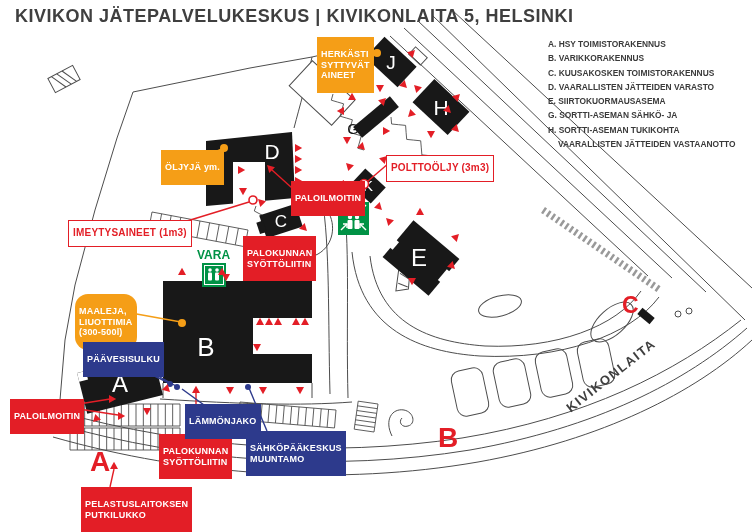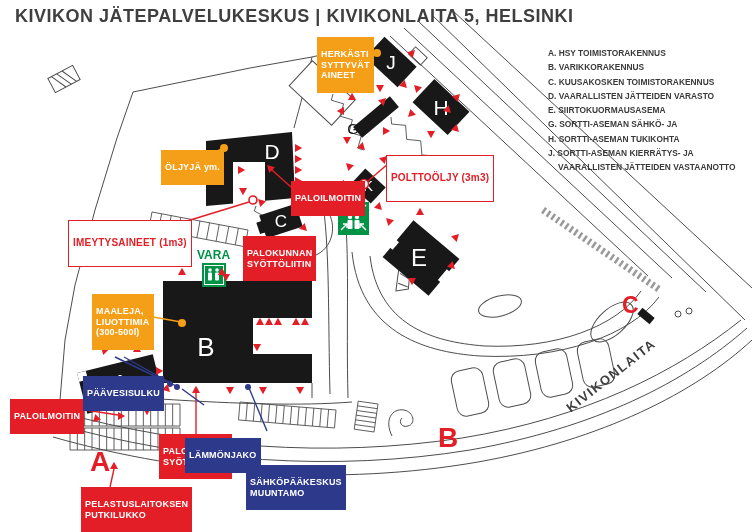--- a/index.html
+++ b/index.html
@@ -2,30 +2,30 @@
 <html><head>
 <meta charset="utf-8">
 <style>
   html,body{margin:0;padding:0;}
   body{width:752px;height:532px;background:#fff;position:relative;overflow:hidden;
        font-family:"Liberation Sans",sans-serif;}
   .stage{position:absolute;inset:0;}
   svg.map{position:absolute;left:0;top:0;}
   .title{position:absolute;top:6px;left:15px;width:712px;
          font-size:18px;font-weight:bold;letter-spacing:.5px;color:#3f3f3f;}
-  .legend{position:absolute;left:548px;top:46px;font-size:8.4px;font-weight:bold;
+  .legend{position:absolute;left:548px;top:37px;font-size:8.4px;font-weight:bold;
           color:#3a3a3a;line-height:14.3px;letter-spacing:0;}
   .legend .indent{padding-left:10px;}
   .maplabel{position:absolute;font-size:9px;font-weight:bold;line-height:10.5px;
             white-space:pre-line;letter-spacing:.2px;padding:12px 4px;}
   .lab-red{background:#e31e26;color:#fff;}
   .lab-orange{background:#f59e17;color:#fff;}
-  .lab-blue{background:#2d3a8c;color:#fff;margin-top:34px;}
+  .lab-blue{background:#2d3a8c;color:#fff;}
   .lab-outline{background:#fff;color:#e31e26;border:1.6px solid #e31e26;
-               font-size:10px;padding:17px 4px;white-space:nowrap;}
+               font-size:10px;padding:7px 4px;white-space:nowrap;}
   .marker{position:absolute;color:#e31e26;font-weight:bold;line-height:1;}
   .street{position:absolute;left:552px;top:368px;width:118px;text-align:center;
           color:#3f3f3f;font-size:13px;font-weight:bold;letter-spacing:1.5px;
           transform:rotate(-38deg);}
   .vara-text{position:absolute;left:197px;top:248px;width:32px;text-align:center;
              color:#009245;font-size:12px;font-weight:bold;}
 </style>
 </head>
 <body>
 
@@ -346,29 +346,28 @@
 <div class="title">KIVIKON JÄTEPALVELUKESKUS | KIVIKONLAITA 5, HELSINKI</div>
 
 <div class="legend">
   <div>A. HSY TOIMISTORAKENNUS</div>
   <div>B. VARIKKORAKENNUS</div>
   <div>C. KUUSAKOSKEN TOIMISTORAKENNUS</div>
   <div>D. VAARALLISTEN JÄTTEIDEN VARASTO</div>
   <div>E. SIIRTOKUORMAUSASEMA</div>
   <div>G. SORTTI-ASEMAN SÄHKÖ- JA</div>
   <div>H. SORTTI-ASEMAN TUKIKOHTA</div>
-  <div>J. SORTTI-ASEMAN KIERRÄTYS- JA</div>
   <div class="indent">VAARALLISTEN JÄTTEIDEN VASTAANOTTO</div>
 </div>
 
 <div class="maplabel lab-orange" style="left:317px;top:37px;">HERKÄSTI
 SYTTYVÄT
 AINEET</div>
 <div class="maplabel lab-orange" style="left:161px;top:150px;">ÖLJYJÄ ym.</div>
-<div class="maplabel lab-orange" style="left:92px;top:294px;">MAALEJA,
+<div class="maplabel lab-orange" style="left:75px;top:294px;border-radius:13px;">MAALEJA,
 LIUOTTIMIA
 (300-500l)</div>
 
 <div class="maplabel lab-red" style="left:291px;top:181px;">PALOILMOITIN</div>
 <div class="maplabel lab-red" style="left:243px;top:236px;">PALOKUNNAN
 SYÖTTÖLIITIN</div>
 <div class="maplabel lab-red" style="left:10px;top:399px;">PALOILMOITIN</div>
 <div class="maplabel lab-red" style="left:159px;top:434px;">PALOKUNNAN
 SYÖTTÖLIITIN</div>
 <div class="maplabel lab-red" style="left:81px;top:487px;">PELASTUSLAITOKSEN

